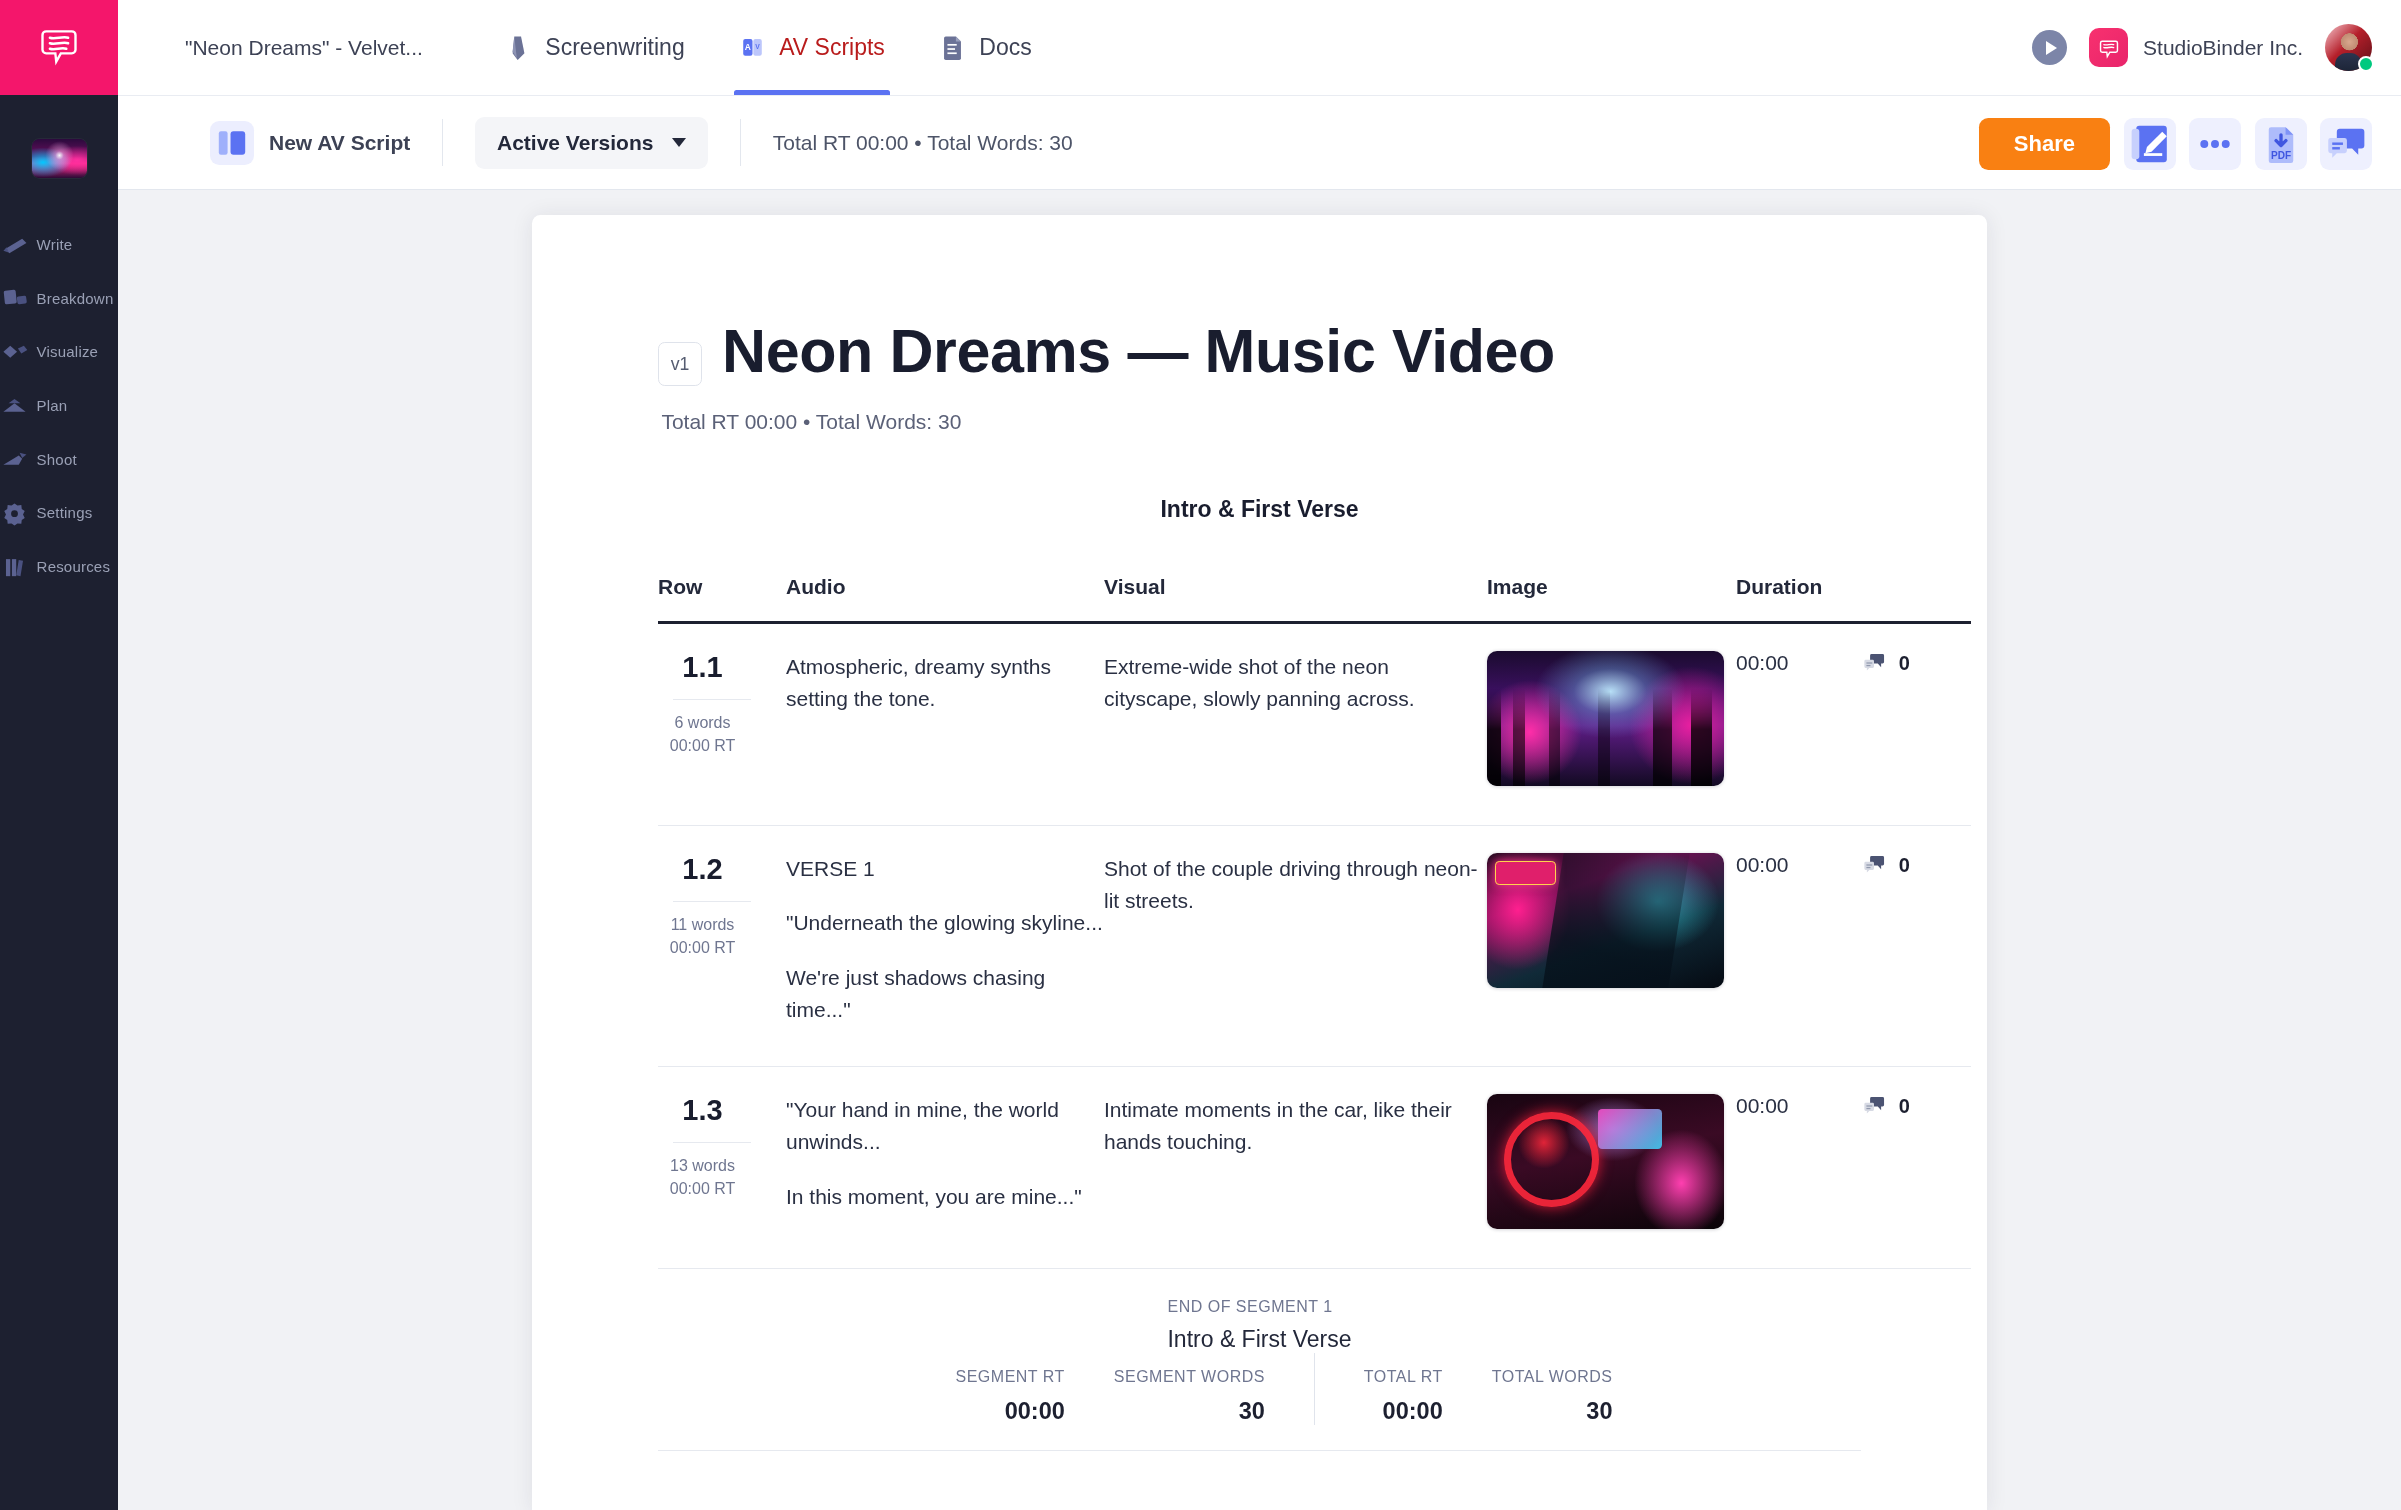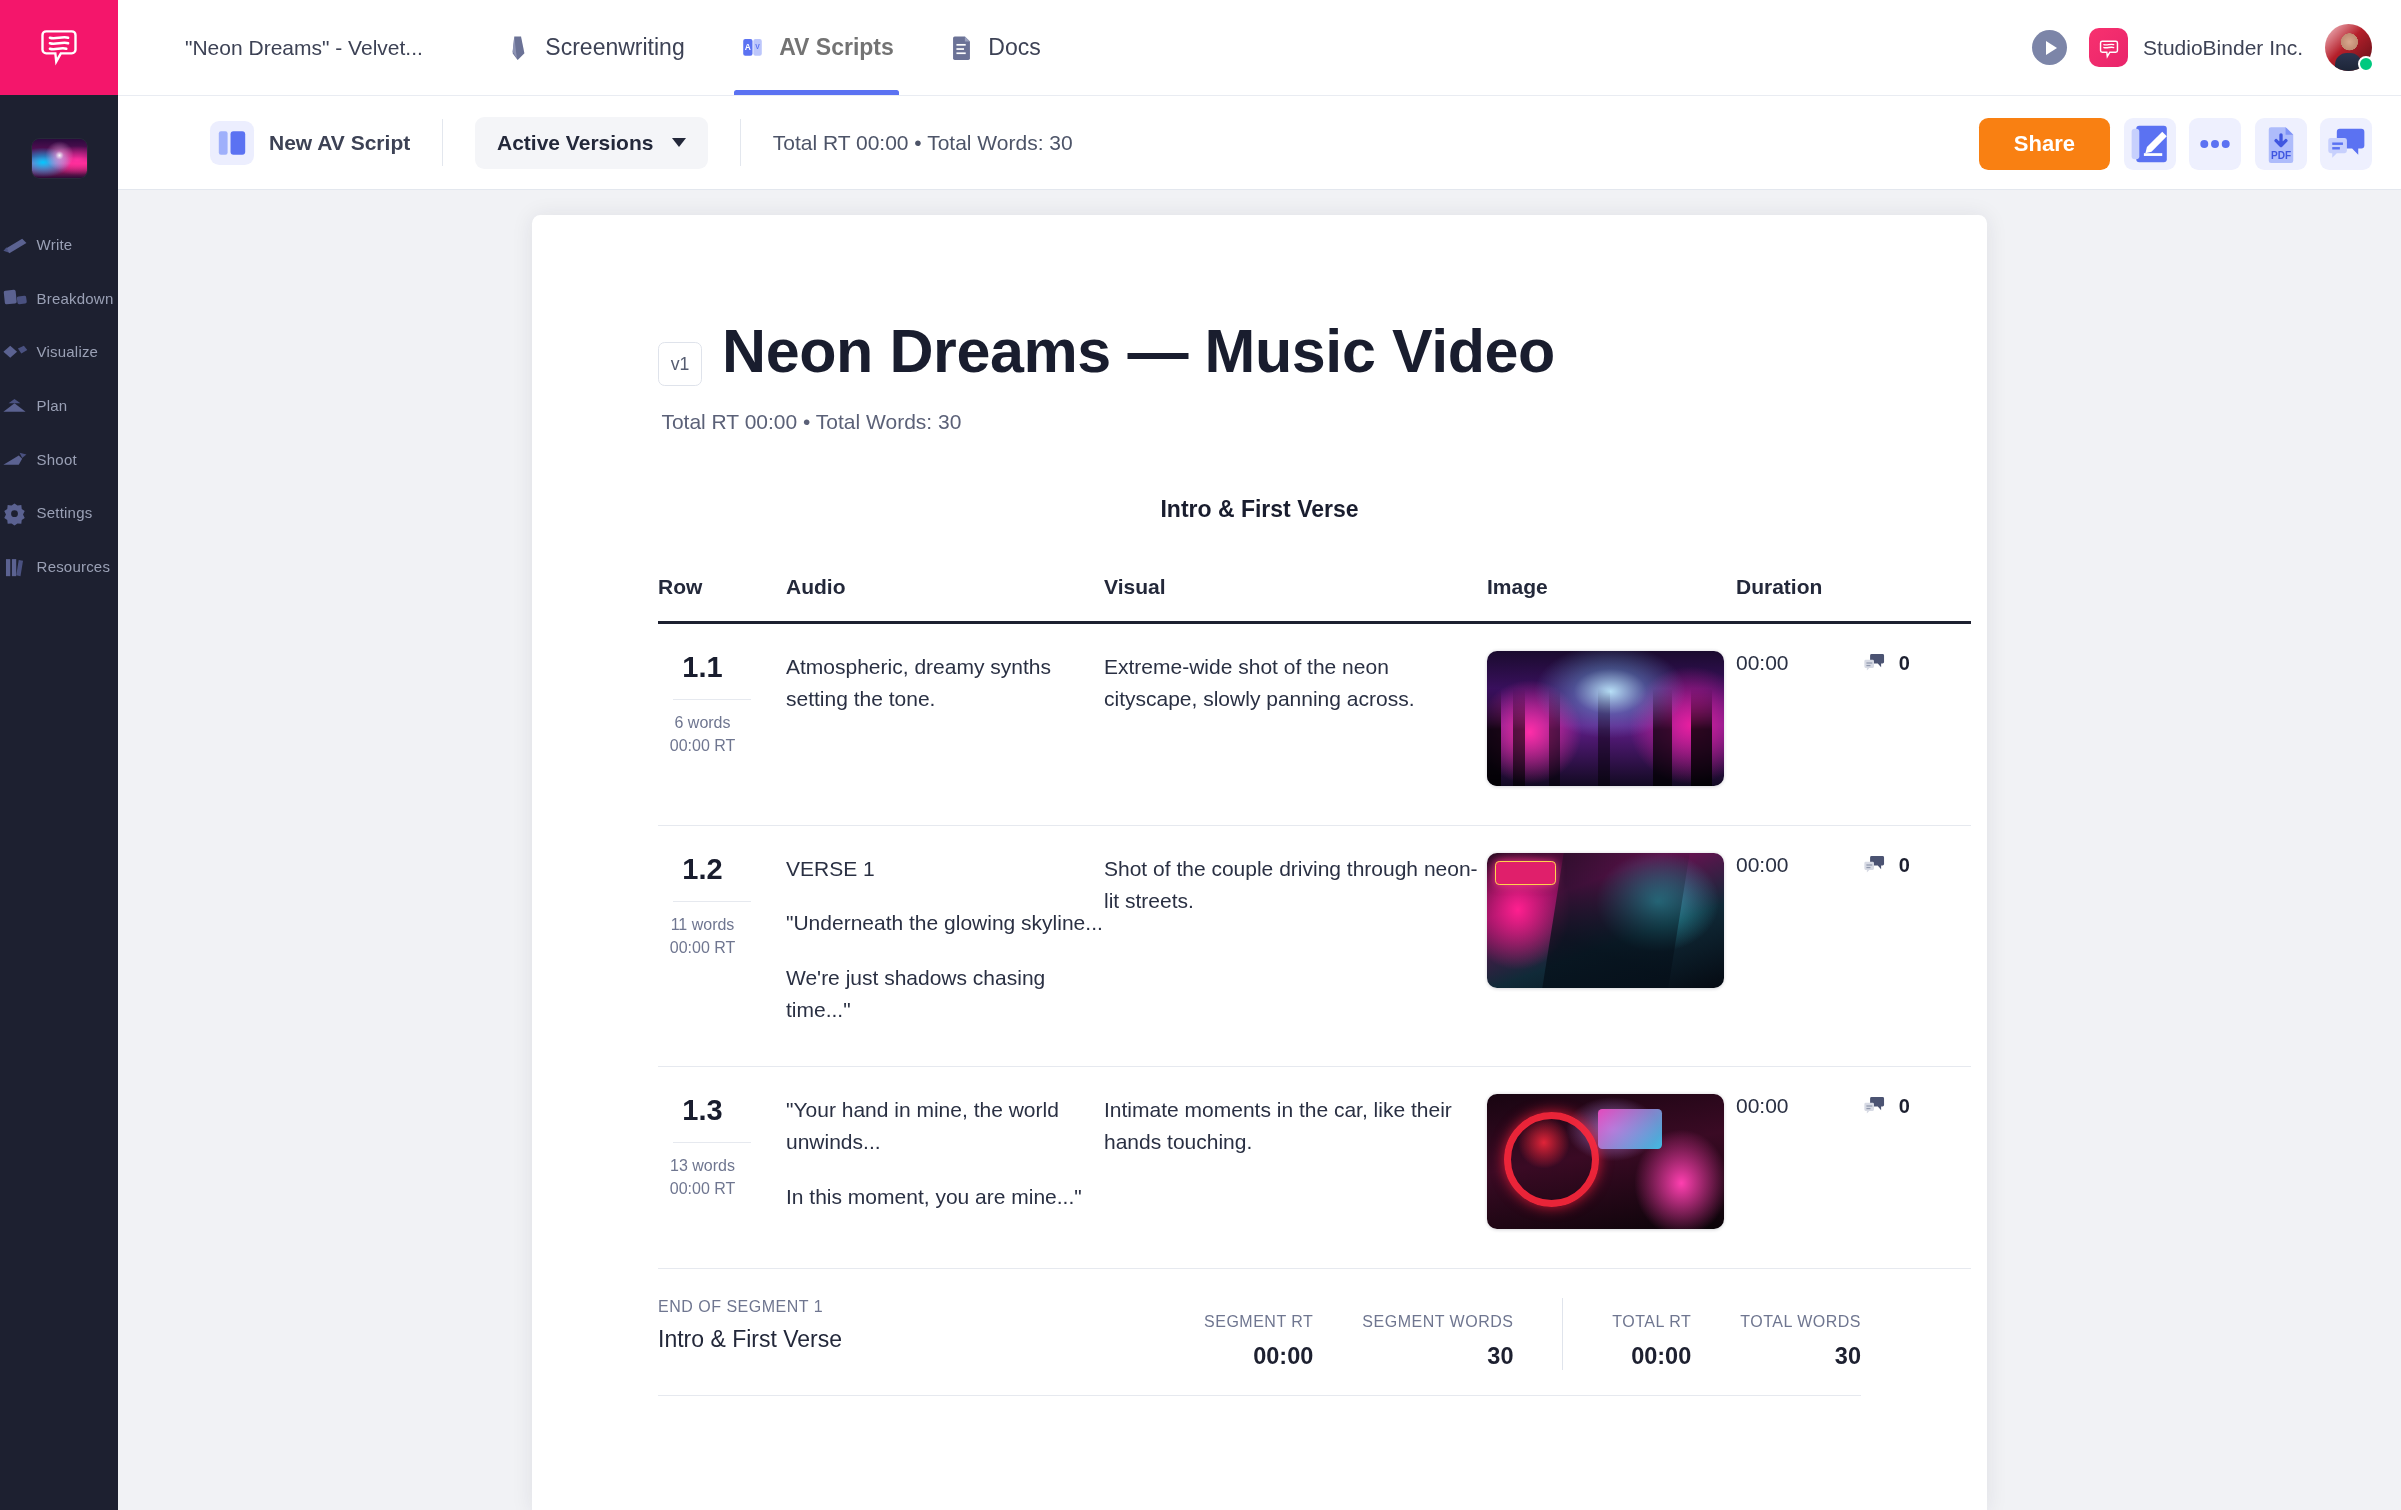--- a/index.html
+++ b/index.html
@@ -59,21 +59,21 @@
   .proj-title {
     font-size: 21px; color: #3d4255; margin-left: 67px; white-space: nowrap;
     font-family: "Liberation Sans", sans-serif;
   }
   .tabs { display: flex; align-items: center; height: 95px; margin-left: 55px; gap: 0; }
   .tab {
     display: flex; align-items: center; gap: 13.5px; height: 95px;
     padding: 0 27px; cursor: pointer; position: relative;
   }
   .tab .tlabel { font-size: 23px; color: #3d4255; white-space: nowrap; }
-  .tab.active .tlabel { color: #737373; font-weight: bold; }
+  .tab.active .tlabel { color: #b91c1c; }
   .tab.active::after {
     content: ""; position: absolute; left: 22px; right: 22px; bottom: 0;
     height: 5px; background: #5b72f2; border-radius: 2.5px 2.5px 0 0;
   }
   .tab .ticon { width: 27px; height: 29px; display: flex; align-items: center; justify-content: center; }
 
   .topright {
     position: absolute; right: 29px; top: 0; height: 95px;
     display: flex; align-items: center; gap: 22px;
   }
@@ -235,21 +235,21 @@
     content:""; position:absolute; left:111px; top:15px; width:64px; height:40px;
     border-radius:4.2px; background:linear-gradient(135deg,#ff4fd0,#3ad8ff); opacity:.85;
   }
 
   .duration-cell { display:flex; align-items:flex-start; gap:0; }
   .dur-time { font-size:21px; color:#2a3043; width: 126px; }
   .cmt { display:flex; align-items:center; gap:11.8px; cursor:pointer;}
   .cmt-count { font-size:20px; font-weight:700; color:#1d2030; }
 
   
-  .summary { display:flex; align-items:flex-start; padding: 29px 0 25px 0; border-bottom:0.8px solid #e6e9ef;}
+  .summary { display:flex; align-items:center; padding: 29px 0 25px 0; border-bottom:0.8px solid #e6e9ef;flex-direction:column;}
   .sum-left { flex:1; }
   .sum-eos { font-size:16px; color:#6f7690; letter-spacing:0.5px; }
   .sum-name { font-size:23px; color:#23283a; margin-top:10px; }
   .sum-group { display:flex; align-items:flex-end; gap:0; }
   .sum-stat { text-align:right; padding: 0 0 0 49px; }
   .sum-stat .k { font-size:16px; color:#6f7690; letter-spacing:0.5px; white-space:nowrap;}
   .sum-stat .v { font-size:23.5px; font-weight:700; color:#1d2030; margin-top:11.8px; }
   .sum-div { width:0.8px; height:72px; background:#e0e4ec; margin: 0 0 0 49px; }
 </style>
 </head>

